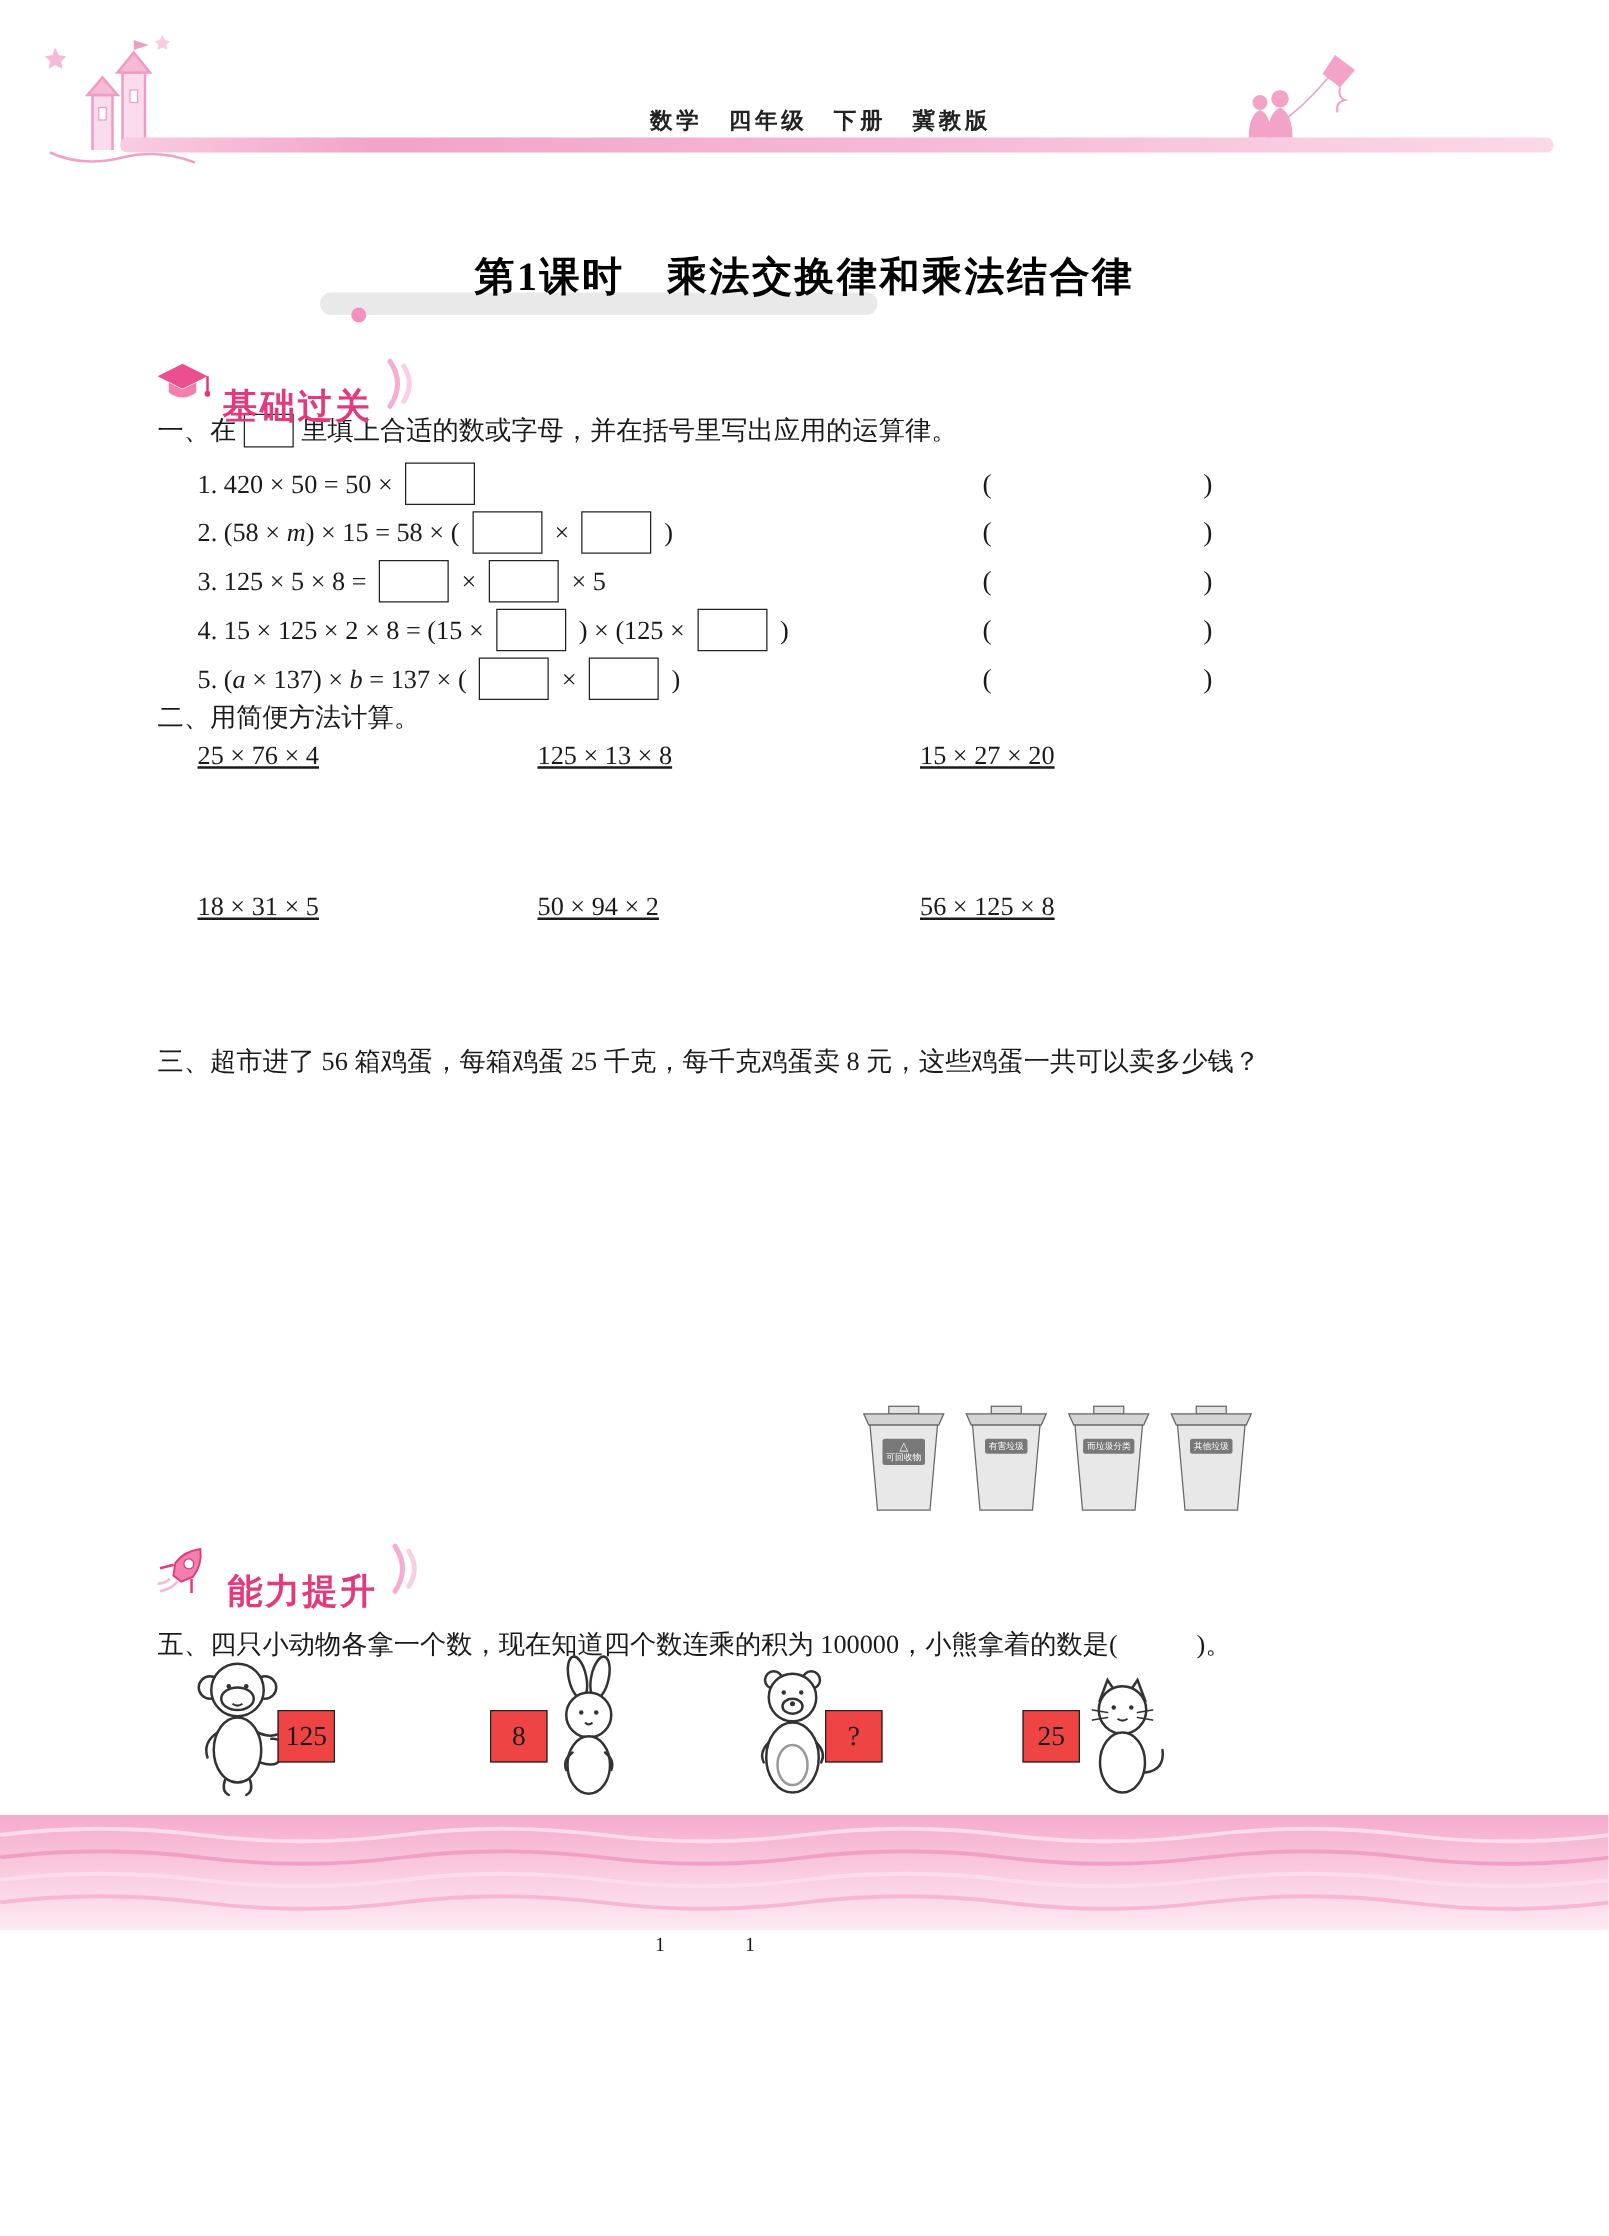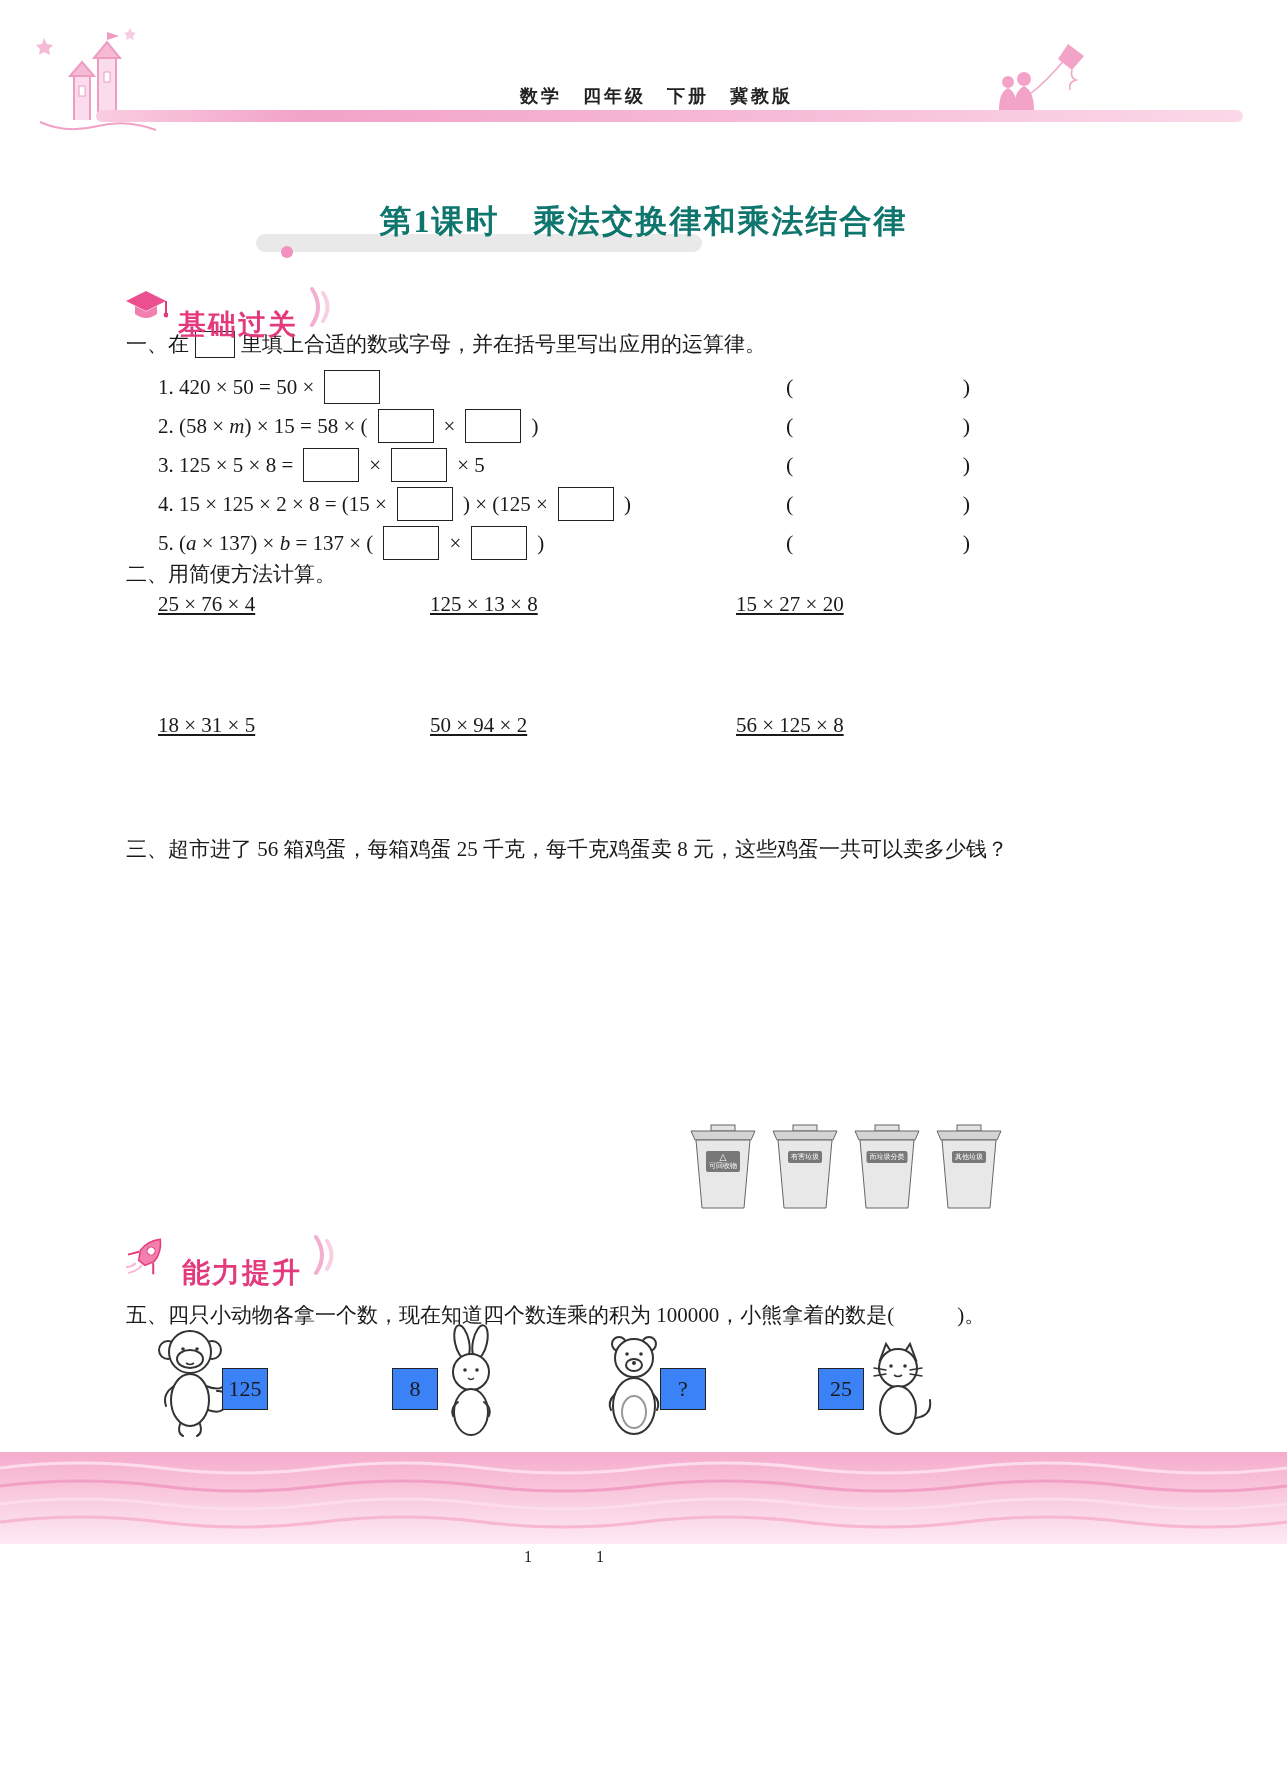--- a/index.html
+++ b/index.html
@@ -20,21 +20,21 @@
     position:absolute; left:0; right:0; top:84px; text-align:center;
     font-size:18px; font-weight:bold; letter-spacing:3px; color:#222;margin-left:26px;
   }
 
   
   .title-shadow { position:absolute; left:256px; top:234px; width:446px; height:18px;
     background:#e9e9e9; border-radius:9px; }
   .title-dot { position:absolute; left:281px; top:246px; width:12px; height:12px;
     border-radius:50%; background:#f291bd; }
   .title { position:absolute; left:0; right:0; top:200px; text-align:center;
-    font-size:32px; font-weight:bold; letter-spacing:2px; color:#0f766e; z-index:2; }
+    font-size:32px; font-weight:bold; letter-spacing:2px; color:#000000; z-index:2; }
 
   
   .badge { position:absolute; left:124px; display:flex; align-items:center; gap:10px; z-index:2; }
   .badge-basic { top:270px; }
   .badge-adv   { top:1218px; }
   .badge-label { font-size:28px; font-weight:bold; color:#e23a7d; letter-spacing:2px;margin-top:36px; }
 
   
   .q-heading { position:absolute; left:126px; font-size:21px; }
   .inline-box { display:inline-block; width:40px; height:27px; border:1.6px solid #222;
@@ -64,21 +64,21 @@
   .bin { position:relative; width:70px; height:86px; }
   .bin-plate { position:absolute; left:50%; top:27px; transform:translateX(-50%);
     background:#787878; color:#fff; border-radius:2px; padding:2px 3px;
     display:flex; flex-direction:column; align-items:center; line-height:8px; }
   .bin-label { font-size:7px; white-space:nowrap; }
   .recycle-glyph { font-size:9px; line-height:9px; color:#fff; }
 
   
   .animal { position:absolute; }
   .num-box { position:absolute; width:46px; height:42px; border:1.6px solid #222;
-    display:flex; align-items:center; justify-content:center; font-size:22px; background:#3b82f6; z-index:2; }
+    display:flex; align-items:center; justify-content:center; font-size:22px; background:#ef4444; z-index:2; }
 
   
   .wave-band { position:absolute; left:0; top:1452px; width:1287px; height:92px;
     background:linear-gradient(180deg,#f5abcc 0%,#f9c9dd 45%,#fdeaf3 100%); }
   .wave-band svg { display:block; width:100%; height:100%; }
   .page-numbers { position:absolute; left:524px; top:1548px; width:80px;
     display:flex; justify-content:space-between; font-size:16px; }
 </style>
 </head>
 <body>

